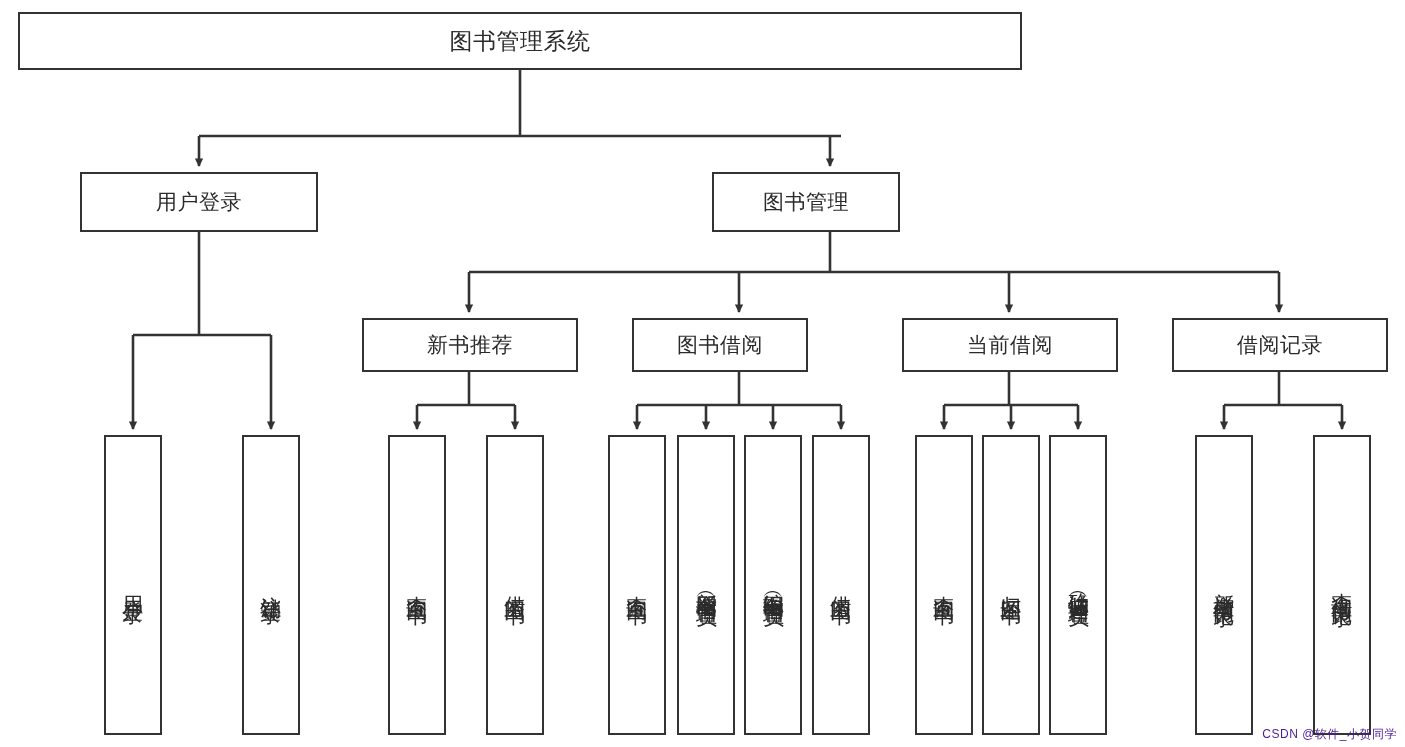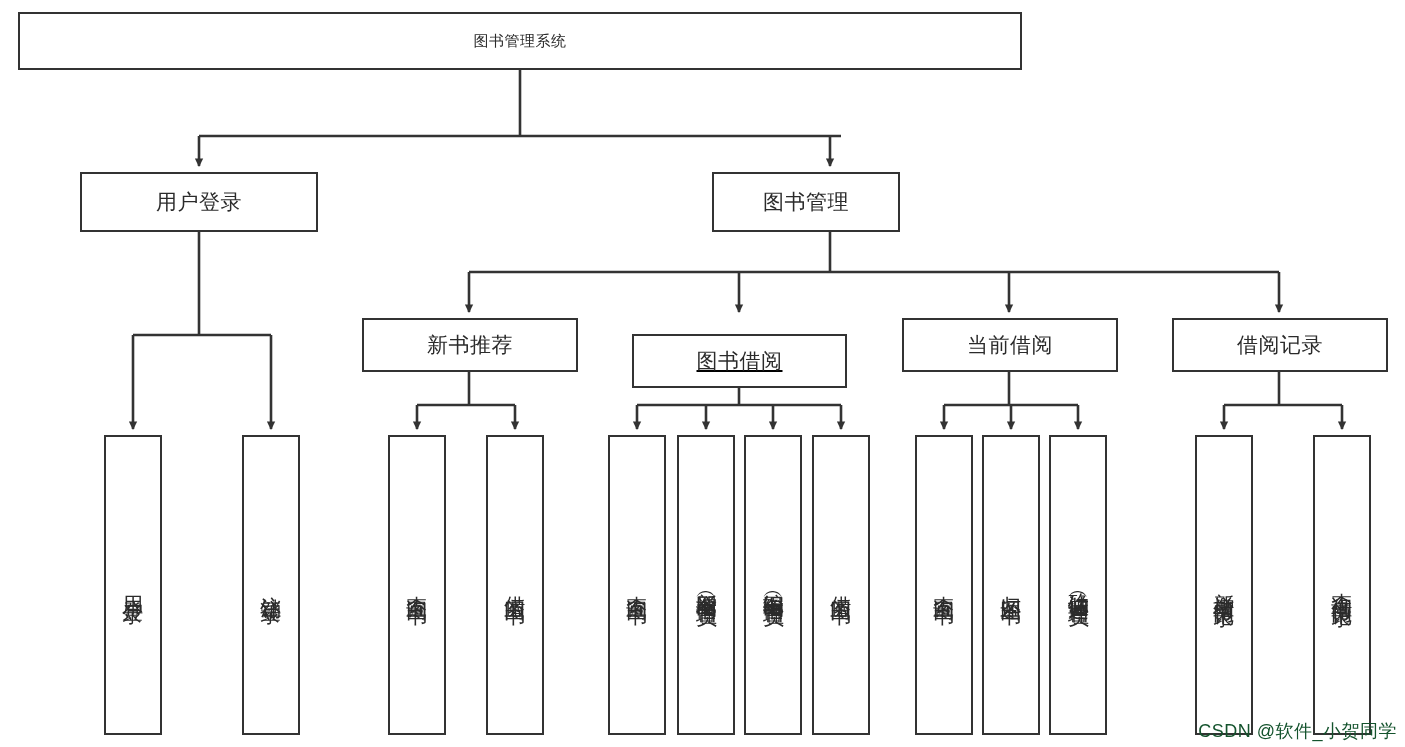--- a/index.html
+++ b/index.html
@@ -41,21 +41,21 @@
     color: #2b2b2b;
     text-align: center;
     line-height: 1.05;
     white-space: pre;
   }
   .node.horizontal .label {
     font-size: 21px;
     letter-spacing: 0.5px;
   }
   .node.root .label {
-    font-size: 15px;
+    font-size: 23px;
     letter-spacing: 0.5px;
   }
   .node.vertical {
     align-items: center;
     justify-content: center;
   }
   .node.vertical .label {
     writing-mode: vertical-rl;
     text-orientation: upright;
     font-size: 21px;
@@ -64,22 +64,22 @@
     max-height: 100%;
   }
   .node.vertical.tall .label {
     letter-spacing: 2px;
     line-height: 1.18;
   }
   .watermark {
     position: absolute;
     right: 8px;
     bottom: 4px;
-    font-size: 18px;
-    color: #14532d;
+    font-size: 12px;
+    color: #4c1d95;
     letter-spacing: 0.5px;
     white-space: nowrap;
     font-family: "Liberation Sans", "DejaVu Sans", sans-serif;
   }
 </style>
 </head>
 <body>
 
 <div id="diagram-root">
 
@@ -140,21 +140,21 @@
   <div class="node horizontal" style="left:80px; top:172px; width:238px; height:60px;">
     <span class="label">用户登录</span>
   </div>
   <div class="node horizontal" style="left:712px; top:172px; width:188px; height:60px;">
     <span class="label">图书管理</span>
   </div>
 
   <div class="node horizontal" style="left:362px; top:318px; width:216px; height:54px;">
     <span class="label">新书推荐</span>
   </div>
-  <div class="node horizontal" style="left:632px; top:334px; width:215px; height:54px;text-decoration:underline;">
+  <div class="node horizontal" style="left:632px; top:318px; width:176px; height:54px;">
     <span class="label">图书借阅</span>
   </div>
   <div class="node horizontal" style="left:902px; top:318px; width:216px; height:54px;align-items:center;">
     <span class="label">当前借阅</span>
   </div>
   <div class="node horizontal" style="left:1172px; top:318px; width:216px; height:54px;">
     <span class="label">借阅记录</span>
   </div>
 
   <div class="node vertical" style="left:104px; top:435px; width:58px; height:300px;">

